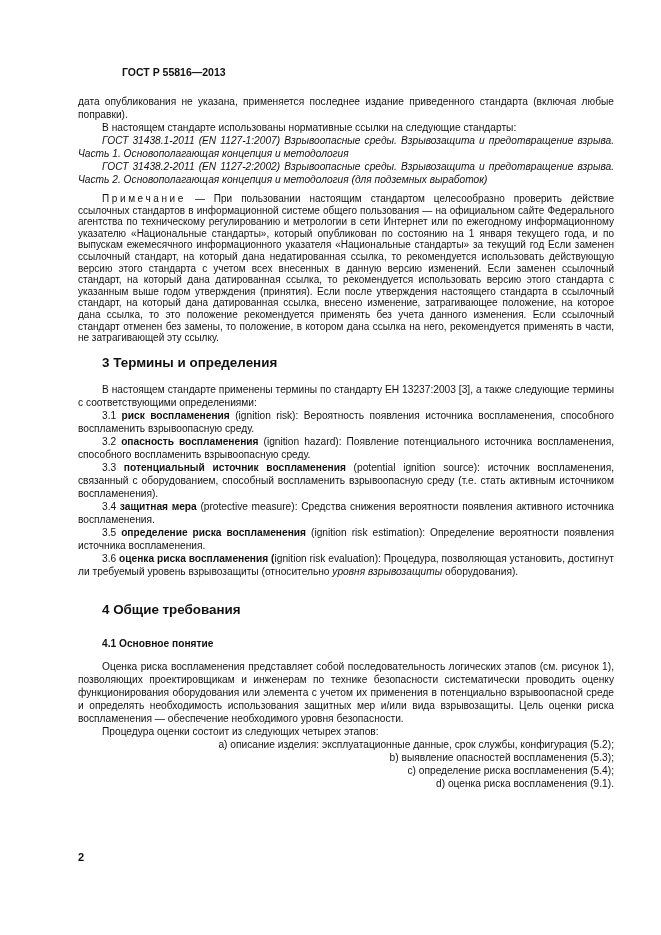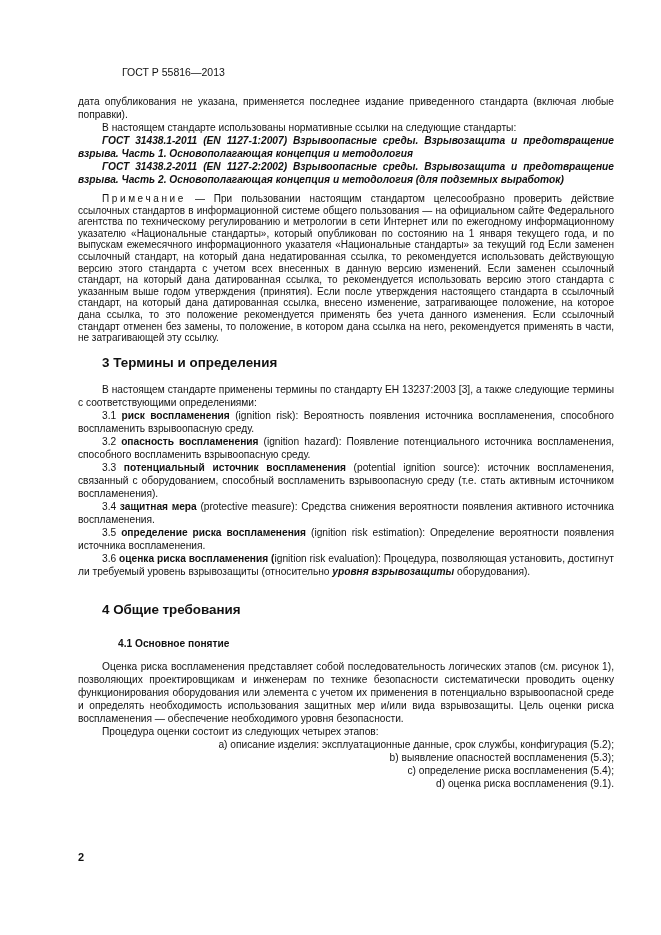--- a/index.html
+++ b/index.html
@@ -1,22 +1,22 @@
 <!DOCTYPE html>
 <html><head>
 <meta charset="utf-8">
 <style>
   html, body { margin: 0; padding: 0; background: #ffffff; }
   body { width: 661px; height: 935px; position: relative; overflow: hidden;
          font-family: "Liberation Sans", sans-serif; color: #111; }
-  .hdr { position: absolute; left: 78px; top: 66px; font-weight: normal; font-size: 10.5px; padding-left: 44px; }
+  .hdr { position: absolute; left: 78px; top: 66px; font-weight: bold; font-size: 10.5px; padding-left: 44px; }
   .block { position: absolute; left: 78px; width: 536px; font-size: 10.2px; line-height: 13px; text-align: justify; }
   .block p { margin: 0; text-indent: 0; }
   .ind { text-indent: 24px !important; }
-  .it { font-style: italic; font-weight: bold; }
+  .it { font-style: italic; }
   .b { font-weight: bold; }
   .note { font-size: 10px; line-height: 11.6px; }
   .sp { letter-spacing: 2.6px; }
   .h2 { position: absolute; left: 102px; font-weight: bold; font-size: 13.4px; }
   .h3 { position: absolute; left: 102px; font-weight: bold; font-size: 10.2px; }
   .list p { text-indent: 24px; text-align: right; }
   .pnum { position: absolute; left: 78px; top: 851px; font-weight: bold; font-size: 11px; }
 </style>
 </head>
 <body>
@@ -40,21 +40,21 @@
   <p class="ind">В настоящем стандарте применены термины по стандарту ЕН 13237:2003 [3], а также следующие термины с соответствующими определениями:</p>
   <p class="ind"><span>3.1 </span><span class="b">риск воспламенения</span><span> (ignition risk): </span><span>Вероятность появления источника воспламенения, способного воспламенить взрывоопасную среду.</span></p>
   <p class="ind"><span>3.2 </span><span class="b">опасность воспламенения</span><span> (ignition hazard): </span><span>Появление потенциального источника воспламенения, способного воспламенить взрывоопасную среду.</span></p>
   <p class="ind"><span>3.3 </span><span class="b">потенциальный источник воспламенения</span><span> (potential ignition source): </span><span>источник воспламенения, связанный с оборудованием, способный воспламенить взрывоопасную среду (т.е. стать активным источником воспламенения).</span></p>
   <p class="ind"><span>3.4 </span><span class="b">защитная мера</span><span> (protective measure): </span><span>Средства снижения вероятности появления активного источника воспламенения.</span></p>
   <p class="ind"><span>3.5 </span><span class="b">определение риска воспламенения</span><span> (ignition risk estimation): </span><span>Определение вероятности появления источника воспламенения.</span></p>
   <p class="ind"><span>3.6 </span><span class="b">оценка риска воспламенения (</span><span>ignition risk evaluation): </span><span>Процедура, позволяющая установить, достигнут ли требуемый уровень взрывозащиты (относительно </span><span class="it">уровня взрывозащиты</span><span> оборудования).</span></p>
 </div>
 
 <div class="h2" style="top:602px;">4 Общие требования</div>
-<div class="h3" style="top:638px;margin-left:16px;">4.1 Основное понятие</div>
+<div class="h3" style="top:638px;">4.1 Основное понятие</div>
 
 <div class="block" style="top:660px;">
   <p class="ind">Оценка риска воспламенения представляет собой последовательность логических этапов (см. рисунок 1), позволяющих проектировщикам и инженерам по технике безопасности систематически проводить оценку функционирования оборудования или элемента с учетом их применения в потенциально взрывоопасной среде и определять необходимость использования защитных мер и/или вида взрывозащиты. Цель оценки риска воспламенения — обеспечение необходимого уровня безопасности.</p>
   <p class="ind">Процедура оценки состоит из следующих четырех этапов:</p>
   <div class="list">
     <p>a) описание изделия: эксплуатационные данные, срок службы, конфигурация (5.2);</p>
     <p>b) выявление опасностей воспламенения (5.3);</p>
     <p>c) определение риска воспламенения (5.4);</p>
     <p>d) оценка риска воспламенения (9.1).</p>
   </div>

